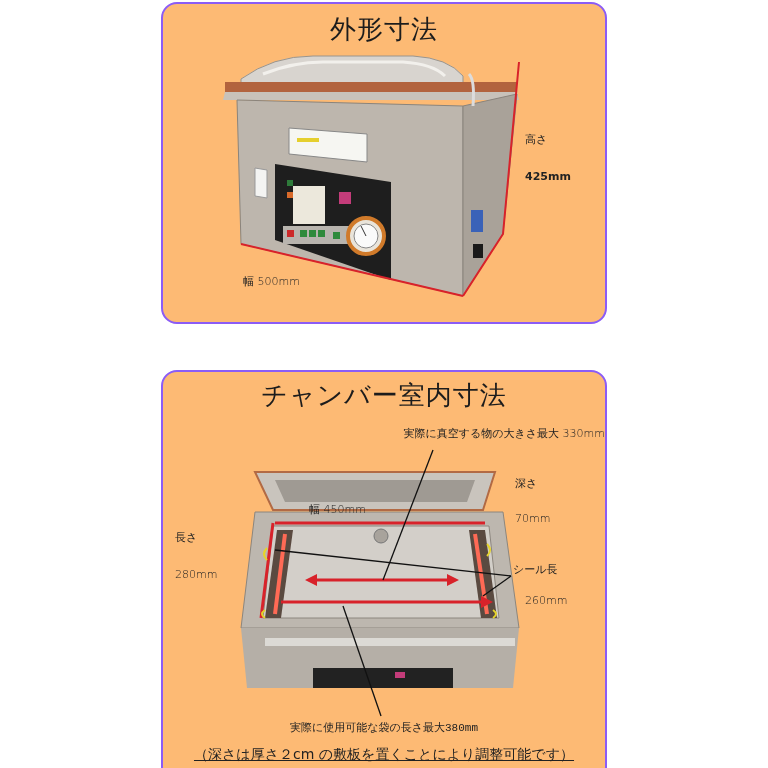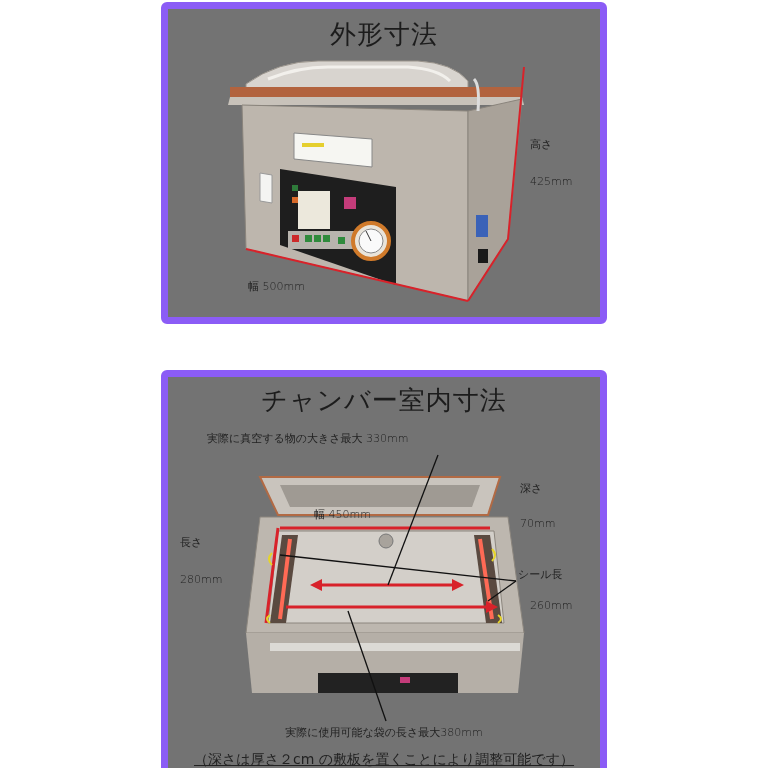--- a/index.html
+++ b/index.html
@@ -1,17 +1,17 @@
 <!DOCTYPE html>
 <html><head>
 <meta charset="utf-8">
 <style>
   html,body{margin:0;padding:0;background:#fff;}
   body{width:768px;height:768px;position:relative;overflow:hidden;font-family:"DejaVu Sans",sans-serif;color:#222;}
-  .panel{position:absolute;left:161px;width:446px;border:7px solid #8b5cf6;border-radius:6px;background:#737373;box-sizing:border-box;overflow:hidden;}
+  .panel{position:absolute;left:161px;width:446px;border:2px solid #8b5cf6;border-radius:16px;background:#fdba74;box-sizing:border-box;overflow:hidden;}
   #p1{top:2px;height:322px;}
   #p2{top:370px;height:414px;}
   .title{position:absolute;left:0;right:0;text-align:center;font-size:26px;font-weight:300;letter-spacing:1px;color:#1c1c1c;}
   .lbl{position:absolute;font-size:11px;color:#222;white-space:nowrap;font-weight:300;}
   .lbl-sm{position:absolute;font-size:14px;color:#222;white-space:nowrap;}
   svg{position:absolute;left:0;top:0;}
 </style>
 </head>
 <body>
 
@@ -55,27 +55,27 @@
     <rect x="308" y="206" width="12" height="22" fill="#3a62b8"></rect>
     <rect x="310" y="240" width="10" height="14" fill="#1a1a1a"></rect>
 
     <path d="M306 70 Q312 76 310 102" fill="none" stroke="#dcdcdc" stroke-width="3"></path>
 
     <path d="M78 240 L300 292" stroke="#d8222a" stroke-width="2" fill="none"></path>
     <path d="M300 292 L340 230 L356 58" stroke="#d8222a" stroke-width="2" fill="none"></path>
   </svg>
 
   <div class="lbl" style="left:362px;top:128px;">高さ</div>
-  <div class="lbl" style="left:362px;top:166px;">425mm</div>
+  <div class="lbl" style="left:362px;top:166px;font-weight:bold;">425mm</div>
   <div class="lbl" style="left:80px;top:270px;">幅 500mm</div>
 </div>
 
 <div id="p2" class="panel">
   <div class="title" style="top:6px;">チャンバー室内寸法</div>
-  <div class="lbl" style="left:0;right:0;text-align:left;top:54px;padding-left:39px;">実際に真空する物の大きさ最大 330mm</div>
+  <div class="lbl" style="left:0;right:0;text-align:right;top:54px;padding-left:39px;">実際に真空する物の大きさ最大 330mm</div>
 
   <svg width="446" height="414">
 
     <path d="M92 100 L332 100 L320 138 L110 138 Z" fill="#c9c4bd" stroke="#b26a44" stroke-width="2"></path>
     <path d="M112 108 L312 108 L304 130 L122 130 Z" fill="#9f9a93"></path>
 
     <path d="M92 140 L340 140 L356 256 L78 256 Z" fill="#bdb7af" stroke="#8c867e"></path>
 
     <path d="M110 154 L326 154 L336 246 L100 246 Z" fill="#d3cfc9" stroke="#8c867e"></path>
 
@@ -111,15 +111,15 @@
   </svg>
 
   <div class="lbl" style="left:146px;top:130px;">幅 450mm</div>
   <div class="lbl" style="left:352px;top:104px;text-align:center;">深さ</div>
   <div class="lbl" style="left:352px;top:140px;">70mm</div>
   <div class="lbl" style="left:12px;top:158px;">長さ</div>
   <div class="lbl" style="left:12px;top:196px;">280mm</div>
   <div class="lbl" style="left:350px;top:190px;">シール長</div>
   <div class="lbl" style="left:362px;top:222px;">260mm</div>
 
-  <div class="lbl" style="left:0;right:0;text-align:center;top:348px;">実際に使用可能な袋の長さ最大380mm</div>
+  <div class="lbl" style="left:0;right:0;text-align:center;top:348px;font-family:Liberation Mono, monospace;">実際に使用可能な袋の長さ最大380mm</div>
   <div class="lbl-sm" style="left:0;right:0;text-align:center;top:374px;text-decoration:underline;">（深さは厚さ２cm の敷板を置くことにより調整可能です）</div>
 </div>
 
 </body></html>

